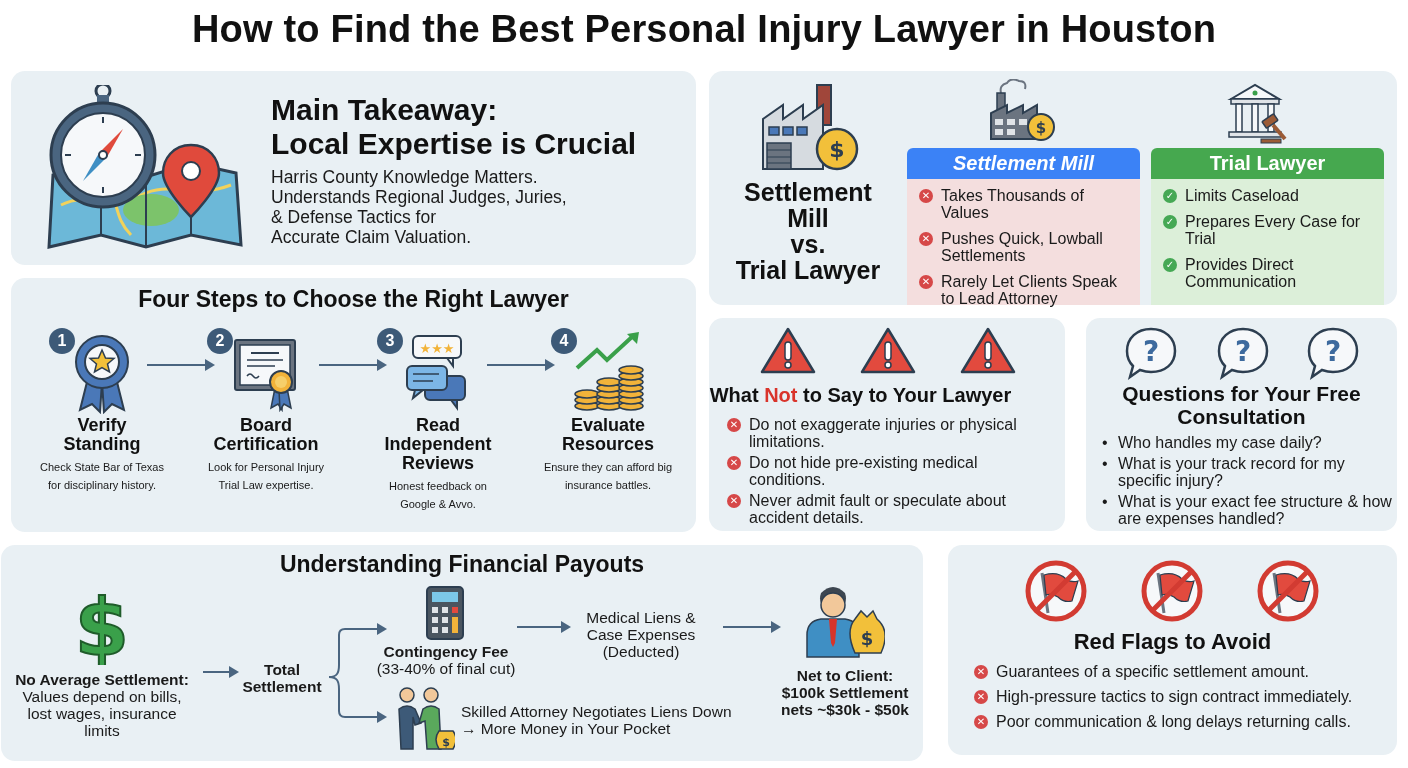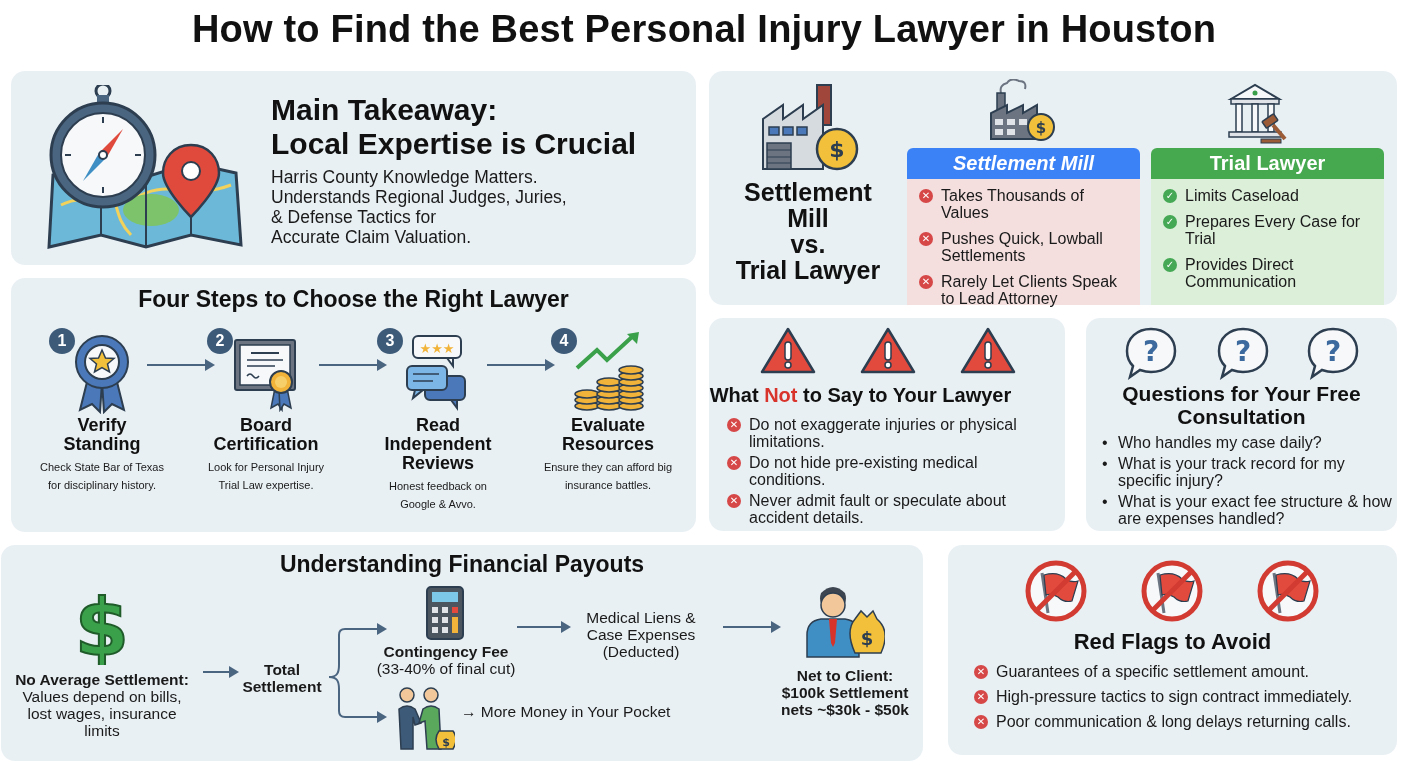--- a/index.html
+++ b/index.html
@@ -406,20 +406,21 @@
 
   <svg class="icon" style="left:394px;top:140px" width="60" height="66" viewBox="0 0 60 66">
     <circle cx="12" cy="10" r="7" fill="#f2c89a" stroke="#2d3e50" stroke-width="1.5"></circle>
     <path d="M4,24 q8,-6 16,0 L26,38 L20,40 L18,32 L18,64 L6,64 Z" fill="#3d5a78" stroke="#2d3e50" stroke-width="1.5"></path>
     <circle cx="36" cy="10" r="7" fill="#f2c89a" stroke="#2d3e50" stroke-width="1.5"></circle>
     <path d="M28,24 q8,-6 16,0 L46,64 L32,64 L30,36 L24,38 Z" fill="#5aa85c" stroke="#2d3e50" stroke-width="1.5"></path>
     <path d="M44,46 q-6,8 0,18 h14 q6,-10 0,-18 Z" fill="#f2c03a" stroke="#2d3e50" stroke-width="1.5"></path>
     <text x="51" y="61" font-size="11" font-weight="bold" text-anchor="middle" fill="#2d3e50" font-family="DejaVu Sans, sans-serif">$</text>
   </svg>
   <div class="ftxt" style="left:460px;top:158px;width:310px;text-align:left">
+    <div>Skilled Attorney Negotiates Liens Down</div>
     <div>→ More Money in Your Pocket</div>
   </div>
 
   <svg class="icon" style="left:800px;top:38px" width="84" height="76" viewBox="0 0 84 76">
     <path d="M20,10 q12,-12 24,0 q2,6 0,10 h-24 q-2,-4 0,-10 Z" fill="#3d4650"></path>
     <circle cx="32" cy="22" r="12" fill="#f2c89a" stroke="#2d3e50" stroke-width="1.5"></circle>
     <path d="M6,74 L6,52 q0,-14 14,-16 L32,36 L44,36 q14,2 14,16 L58,74 Z" fill="#3f8fc4" stroke="#2d3e50" stroke-width="1.5"></path>
     <polygon points="28,36 36,36 34,60 32,64 30,60" fill="#d6342a"></polygon>
     <path d="M54,36 l6,-8 l6,6 l6,-6 l4,8 q14,12 4,34 h-26 q-10,-22 0,-34 Z" fill="#f2c03a" stroke="#2d3e50" stroke-width="1.5"></path>
     <text x="66" y="62" font-size="18" font-weight="bold" text-anchor="middle" fill="#2d3e50" font-family="DejaVu Sans, sans-serif">$</text>

